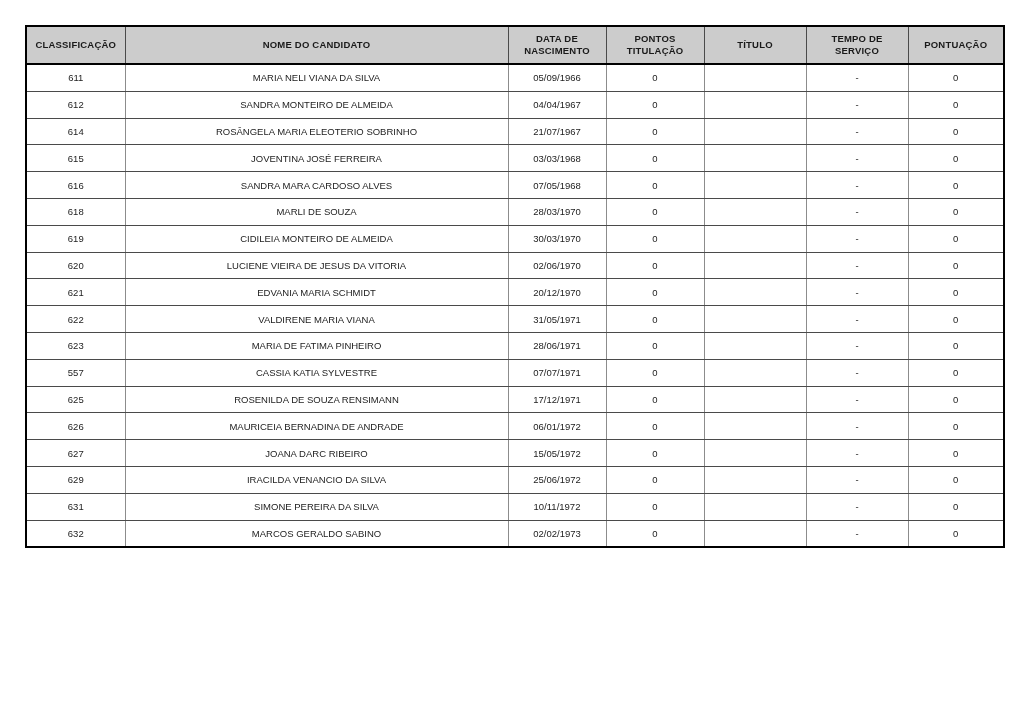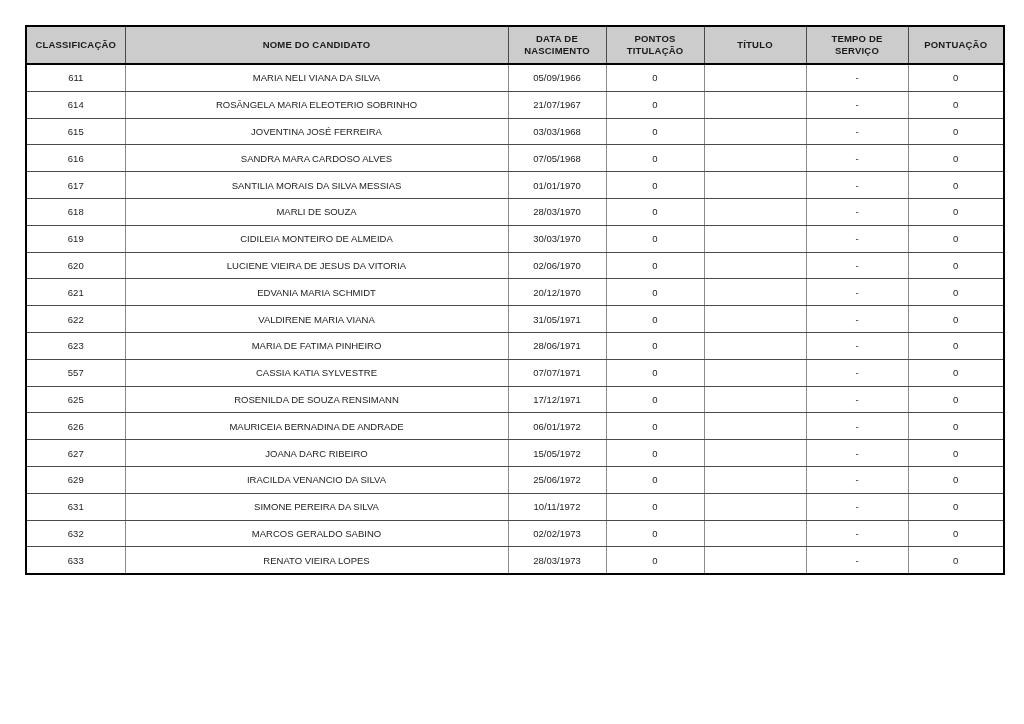--- a/index.html
+++ b/index.html
@@ -93,20 +93,29 @@
         <tr>
           <td>611</td>
           <td>MARIA NELI VIANA DA SILVA</td>
           <td>05/09/1966</td>
           <td>0</td>
           <td></td>
           <td>-</td>
           <td>0</td>
         </tr>
 
+        <tr>
+          <td>612</td>
+          <td>SANDRA MONTEIRO DE ALMEIDA</td>
+          <td>04/04/1967</td>
+          <td>0</td>
+          <td></td>
+          <td>-</td>
+          <td>0</td>
+        </tr>
 
 
         <tr>
           <td>614</td>
           <td>ROSÂNGELA MARIA ELEOTERIO SOBRINHO</td>
           <td>21/07/1967</td>
           <td>0</td>
           <td></td>
           <td>-</td>
           <td>0</td>
@@ -125,29 +134,20 @@
         <tr>
           <td>616</td>
           <td>SANDRA MARA CARDOSO ALVES</td>
           <td>07/05/1968</td>
           <td>0</td>
           <td></td>
           <td>-</td>
           <td>0</td>
         </tr>
 
-        <tr>
-          <td>617</td>
-          <td>SANTILIA MORAIS DA SILVA MESSIAS</td>
-          <td>01/01/1970</td>
-          <td>0</td>
-          <td></td>
-          <td>-</td>
-          <td>0</td>
-        </tr>
 
         <tr>
           <td>618</td>
           <td>MARLI DE SOUZA</td>
           <td>28/03/1970</td>
           <td>0</td>
           <td></td>
           <td>-</td>
           <td>0</td>
         </tr>
@@ -267,25 +267,16 @@
         <tr>
           <td>632</td>
           <td>MARCOS GERALDO SABINO</td>
           <td>02/02/1973</td>
           <td>0</td>
           <td></td>
           <td>-</td>
           <td>0</td>
         </tr>
 
-        <tr>
-          <td>633</td>
-          <td>RENATO VIEIRA LOPES</td>
-          <td>28/03/1973</td>
-          <td>0</td>
-          <td></td>
-          <td>-</td>
-          <td>0</td>
-        </tr>
 
     </tbody>
   </table>
 </div>
 
 </body></html>

